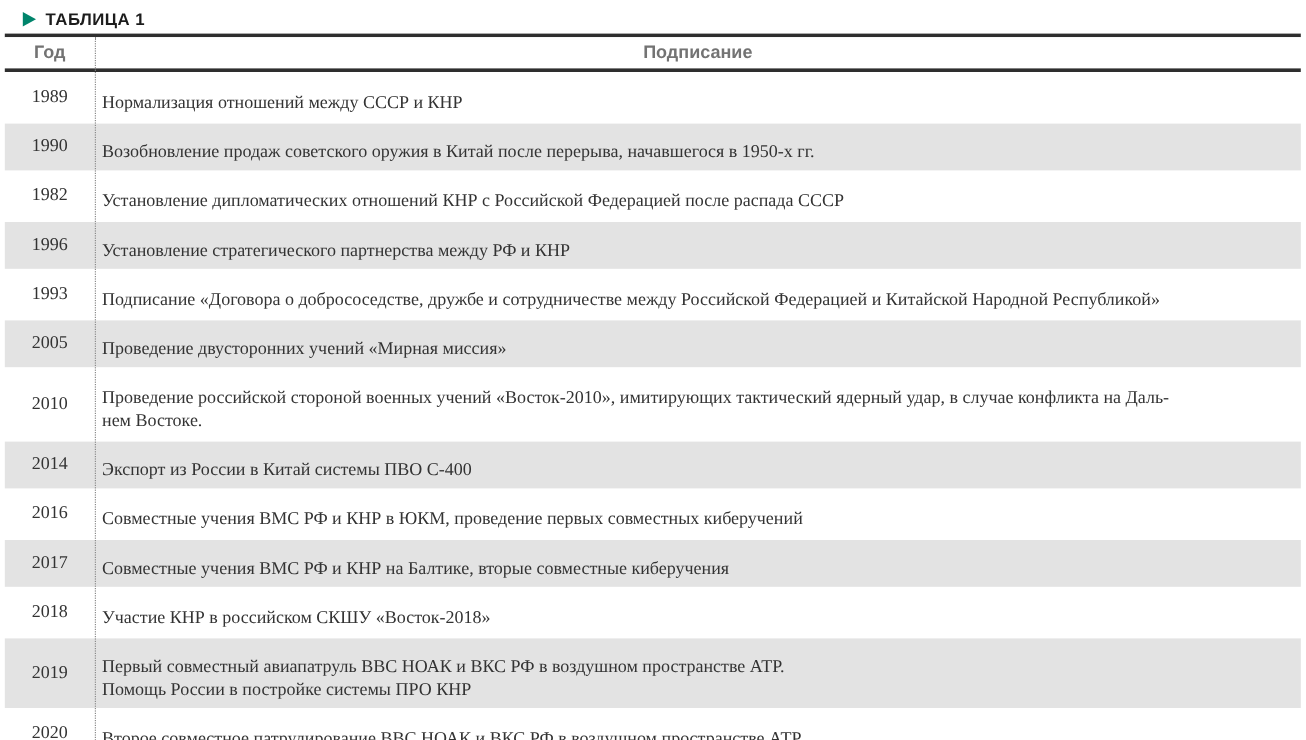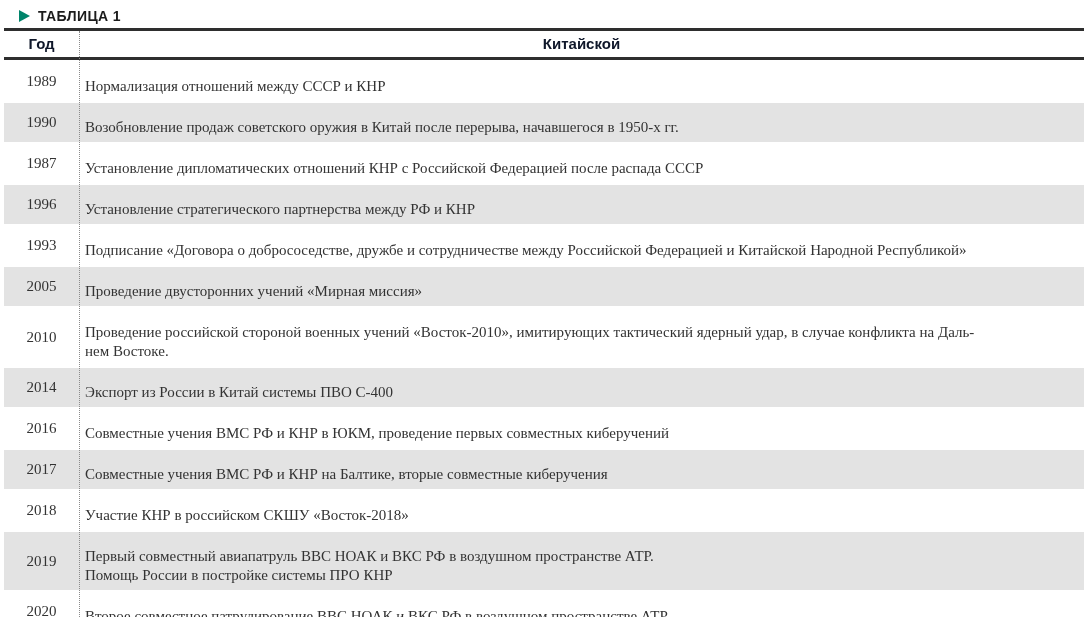--- a/index.html
+++ b/index.html
@@ -31,21 +31,21 @@
     text-transform: uppercase;
   }
 
   .tbl {
     position: relative;
     border-top: 3px solid #2e2e2e;
     border-bottom: 3px solid #2e2e2e;
   }
   .thead { display: flex; border-bottom: 3px solid #2e2e2e; background: #ffffff; }
   .th {
-    font-weight: bold; font-size: 15px; color: #0f172a;
+    font-weight: bold; font-size: 15px; color: #737373;
     padding: 4px 0 5px 0; text-align: center;
   }
   .th.year { width: 75px; flex: none; }
   .th.content { flex: 1; }
 
   .tr { display: flex; margin: 2px 0; background: #ffffff; font-family: Liberation Serif, serif; }
   .tr:nth-child(even) { background: #e3e3e3; }
   .td.year {
     width: 75px; flex: none;
     display: flex; align-items: center; justify-content: center;
@@ -73,35 +73,35 @@
 
   <div class="caption">
     <span class="tri"></span>
     <span>ТАБЛИЦА 1</span>
   </div>
 
 
   <div class="tbl">
     <div class="thead">
       <div class="th year">Год</div>
-      <div class="th content">Китайской</div>
+      <div class="th content">Подписание</div>
     </div>
     <div class="tbody" id="tbody">
   <div class="tr">
     <div class="td year">1989</div>
     <div class="td content">Нормализация отношений между СССР и КНР</div>
   </div>
 
   <div class="tr">
     <div class="td year">1990</div>
     <div class="td content">Возобновление продаж советского оружия в Китай после перерыва, начавшегося в 1950-х гг.</div>
   </div>
 
   <div class="tr">
-    <div class="td year">1987</div>
+    <div class="td year">1982</div>
     <div class="td content">Установление дипломатических отношений КНР с Российской Федерацией после распада СССР</div>
   </div>
 
   <div class="tr">
     <div class="td year">1996</div>
     <div class="td content">Установление стратегического партнерства между РФ и КНР</div>
   </div>
 
   <div class="tr">
     <div class="td year">1993</div>

